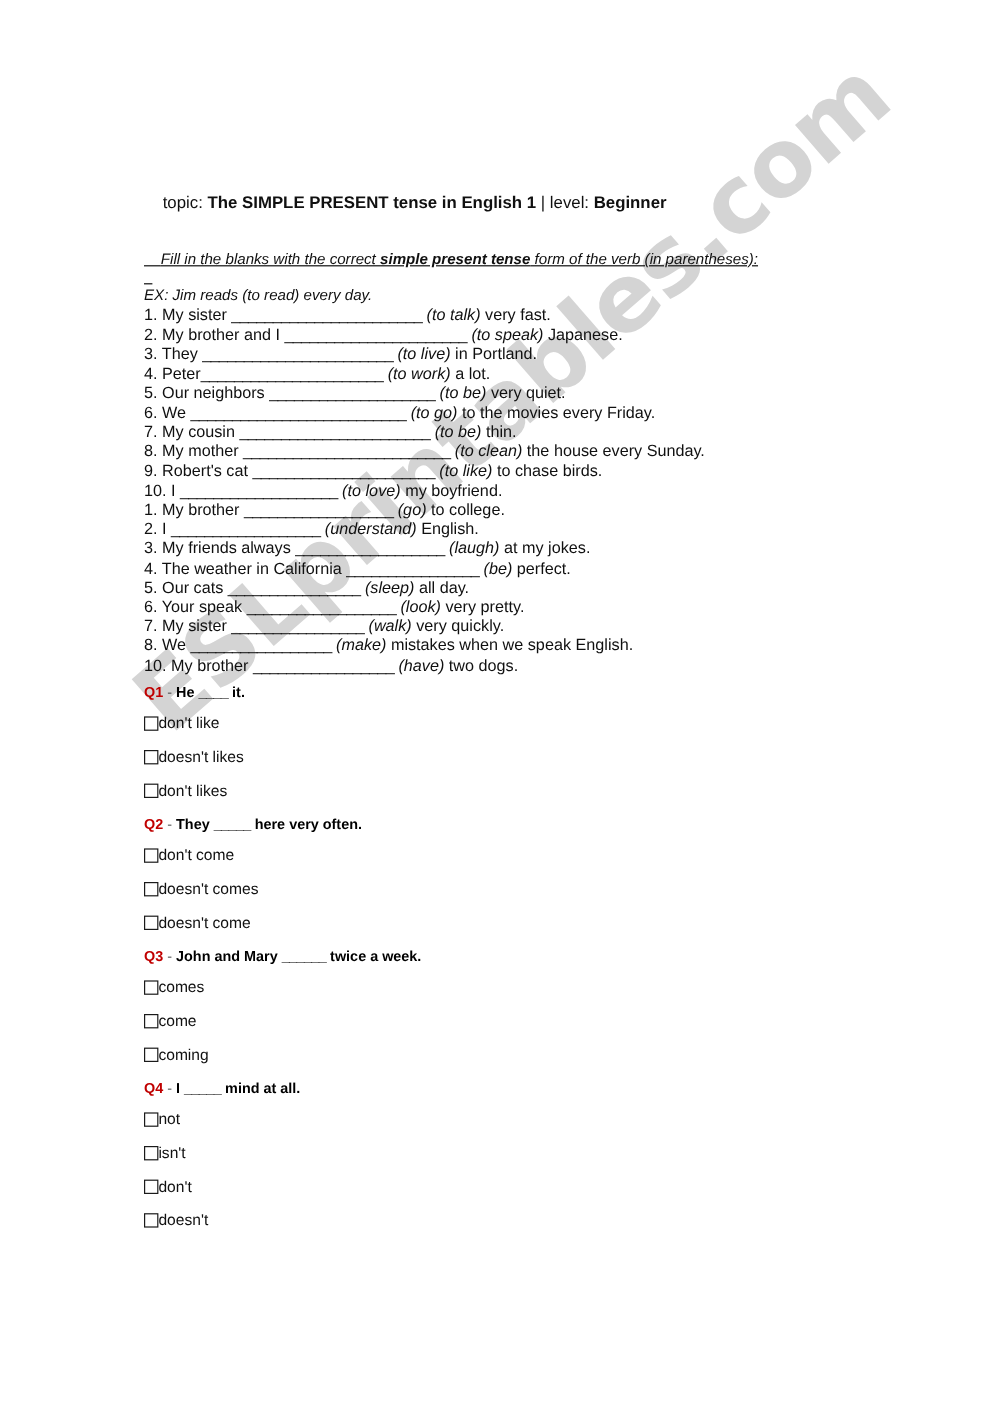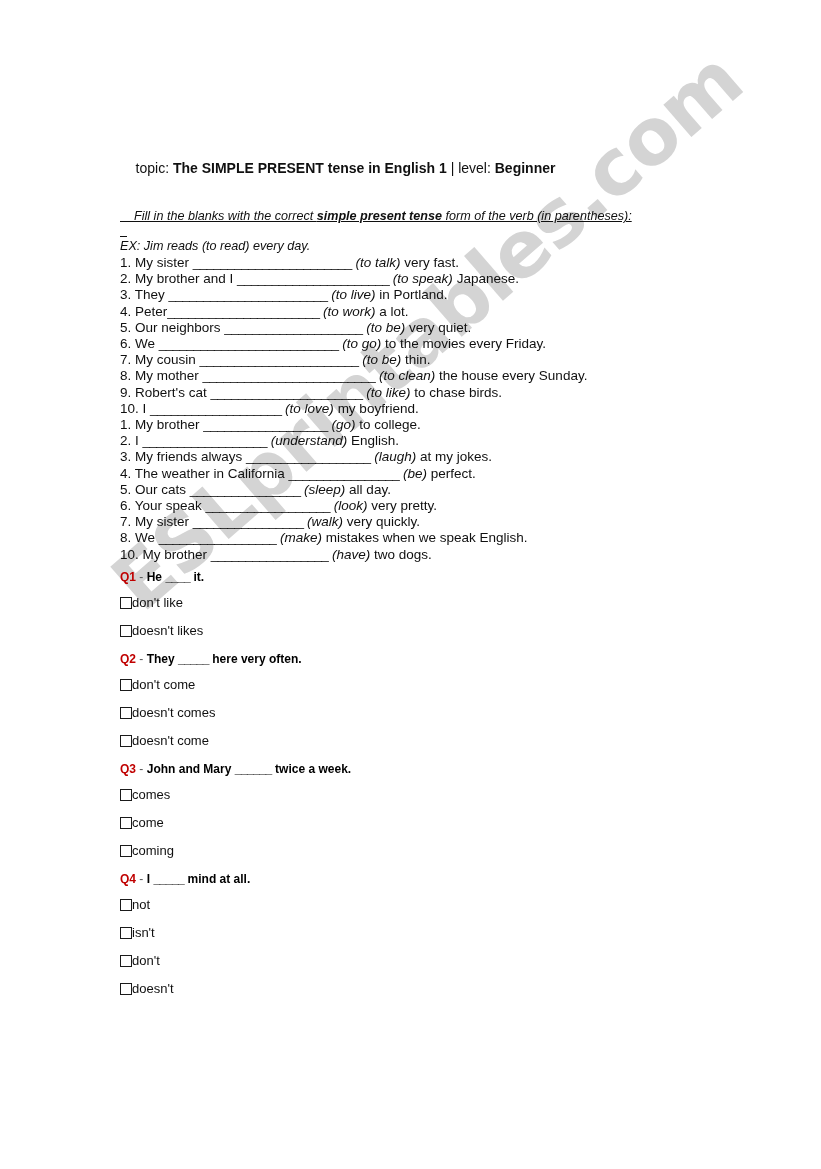--- a/index.html
+++ b/index.html
@@ -176,20 +176,24 @@
   <div id="questions">
       <div class="qstem"><span class="qnum">Q1</span> <span class="dash">-</span> <span class="qtext">He </span><span class="qblank">____</span><span class="qtext"> it.</span></div>
       <div class="opt-row">
         <span class="chkbox"></span>
         <span class="opt-label">don't like</span>
       </div>
       <div class="opt-row">
         <span class="chkbox"></span>
         <span class="opt-label">doesn't likes</span>
       </div>
+      <div class="opt-row">
+        <span class="chkbox"></span>
+        <span class="opt-label">don't likes</span>
+      </div>
       <div class="qstem"><span class="qnum">Q2</span> <span class="dash">-</span> <span class="qtext">They </span><span class="qblank">_____</span><span class="qtext"> here very often.</span></div>
       <div class="opt-row">
         <span class="chkbox"></span>
         <span class="opt-label">don't come</span>
       </div>
       <div class="opt-row">
         <span class="chkbox"></span>
         <span class="opt-label">doesn't comes</span>
       </div>
       <div class="opt-row">

